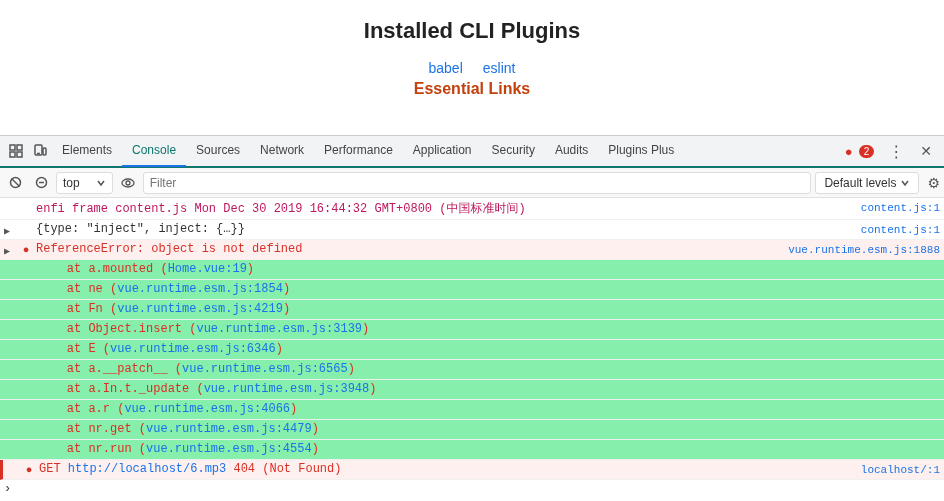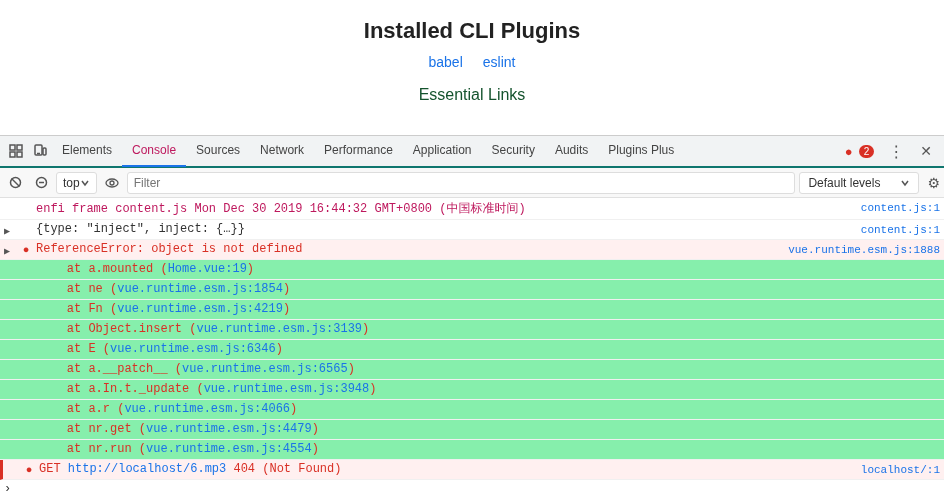--- a/index.html
+++ b/index.html
@@ -20,37 +20,37 @@
       display: flex;
       flex-direction: column;
       align-items: center;
       justify-content: flex-start;
       padding-top: 18px;
     }
     .page-title {
       font-size: 22px;
       font-weight: bold;
       color: #222;
-      margin-bottom: 10px;
+      margin-bottom: 16px;
     }
     .page-links {
       display: flex;
       gap: 20px;
       text-align: right;
     }
     .page-links a {
       color: #1a73e8;
       text-decoration: none;
       font-size: 14px;
     }
     .essential-links-partial {
       font-size: 16px;
-      font-weight: normal;
-      color: #14532d;
-      margin-top: 16px;
+      font-weight: bold;
+      color: #c2410c;
+      margin-top: 4px;
     }
 
     
     .devtools {
       background: #f8f8f8;
       border-top: 1px solid #ccc;
       height: 366px;
       display: flex;
       flex-direction: column;
     }
@@ -79,21 +79,21 @@
       height: 32px;
       display: flex;
       align-items: center;
       font-size: 12px;
       color: #444;
       cursor: pointer;
       border-bottom: 2px solid transparent;
       white-space: nowrap;
     }
     .tab.active {
-      color: #be185d;
+      color: #0f766e;
       border-bottom: 2px solid #1a73e8;
     }
     .tab-spacer { flex: 1; }
     .tab-badge {
       background: #d93025;
       color: #fff;
       font-size: 10px;
       border-radius: 8px;
       padding: 1px 5px;
       margin-left: 4px;
@@ -138,21 +138,21 @@
       display: flex;
       align-items: center;
       background: #fff;
       border: 1px solid #ddd;
       border-radius: 3px;
       padding: 2px 6px;
       font-size: 12px;
       color: #333;
       cursor: pointer;
       height: 22px;
-      gap: 0;
+      gap: 16px;
     }
     .eye-icon-btn {
       width: 22px;
       height: 22px;
       display: flex;
       align-items: center;
       justify-content: center;
       cursor: pointer;
       color: #555;
       font-size: 13px;
@@ -172,21 +172,21 @@
       display: flex;
       align-items: center;
       background: #fff;
       border: 1px solid #ddd;
       border-radius: 3px;
       padding: 2px 8px;
       font-size: 12px;
       color: #333;
       cursor: pointer;
       height: 22px;
-      gap: 20px;
+      gap: 4px;
     }
     .settings-icon {
       margin-left: 4px;
       color: #555;
       font-size: 14px;
       cursor: pointer;
     }
 
     
     .console-output {

